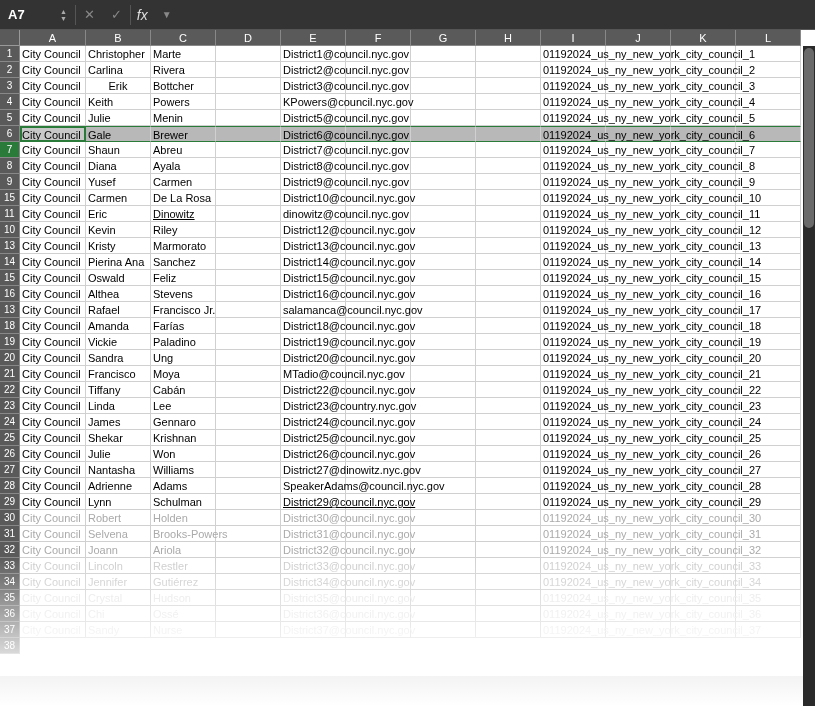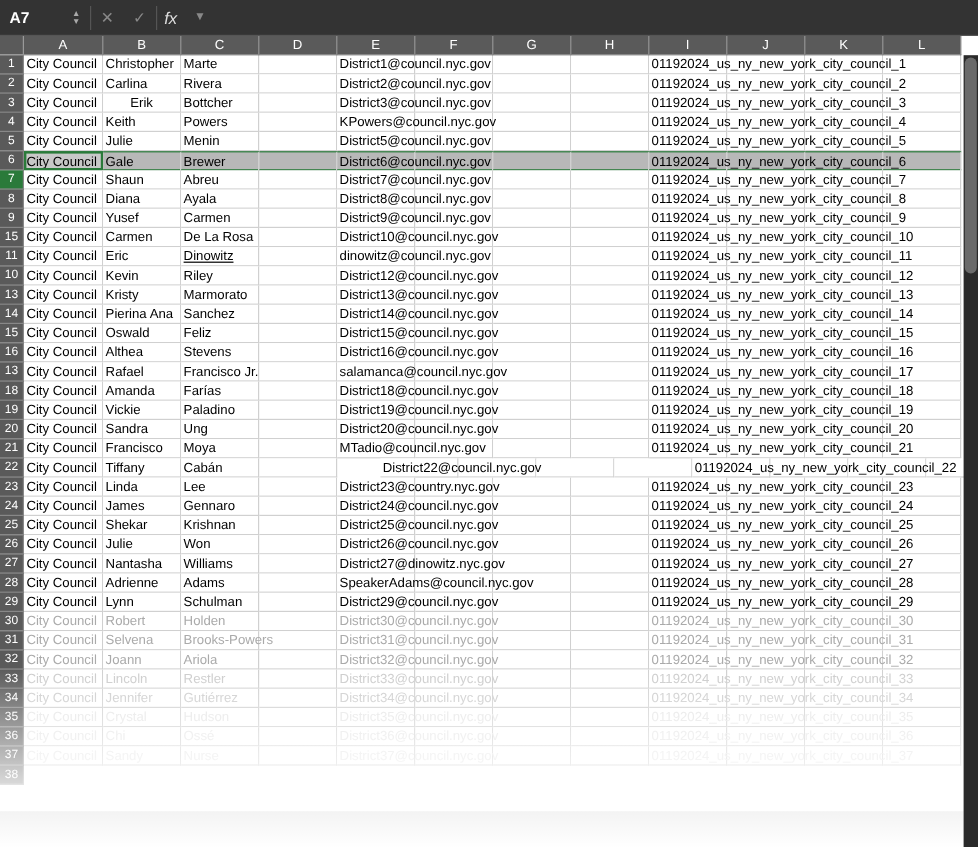--- a/index.html
+++ b/index.html
@@ -535,21 +535,21 @@
         <div class="cell" style="width: 65px; overflow: visible; position: relative; z-index: 1;">01192024_us_ny_new_york_city_council_21</div>
         <div class="cell" style="width: 65px;"></div>
         <div class="cell" style="width: 65px;"></div>
         <div class="cell" style="width: 65px;"></div>
       </div>
       <div class="row">
         <div class="cell" style="width: 66px;">City Council</div>
         <div class="cell" style="width: 65px;">Tiffany</div>
         <div class="cell" style="width: 65px; overflow: visible; position: relative; z-index: 1;">Cabán</div>
         <div class="cell" style="width: 65px;"></div>
-        <div class="cell" style="width: 65px; overflow: visible; position: relative; z-index: 1; margin-left: 36px;">District22@council.nyc.gov</div>
+        <div class="cell" style="width: 65px; overflow: visible; position: relative; z-index: 1;">District22@council.nyc.gov</div>
         <div class="cell" style="width: 65px;"></div>
         <div class="cell" style="width: 65px;"></div>
         <div class="cell" style="width: 65px;"></div>
         <div class="cell" style="width: 65px; overflow: visible; position: relative; z-index: 1;">01192024_us_ny_new_york_city_council_22</div>
         <div class="cell" style="width: 65px;"></div>
         <div class="cell" style="width: 65px;"></div>
         <div class="cell" style="width: 65px;"></div>
       </div>
       <div class="row">
         <div class="cell" style="width: 66px;">City Council</div>
@@ -633,21 +633,21 @@
         <div class="cell" style="width: 65px; overflow: visible; position: relative; z-index: 1;">01192024_us_ny_new_york_city_council_28</div>
         <div class="cell" style="width: 65px;"></div>
         <div class="cell" style="width: 65px;"></div>
         <div class="cell" style="width: 65px;"></div>
       </div>
       <div class="row">
         <div class="cell" style="width: 66px;">City Council</div>
         <div class="cell" style="width: 65px;">Lynn</div>
         <div class="cell" style="width: 65px; overflow: visible; position: relative; z-index: 1;">Schulman</div>
         <div class="cell" style="width: 65px;"></div>
-        <div class="cell" style="width: 65px; overflow: visible; position: relative; z-index: 1;">District29@council.nyc.gov</div>
+        <div class="cell" style="width: 65px; overflow: visible; position: relative; z-index: 1; text-decoration: underline;">District29@council.nyc.gov</div>
         <div class="cell" style="width: 65px;"></div>
         <div class="cell" style="width: 65px;"></div>
         <div class="cell" style="width: 65px;"></div>
         <div class="cell" style="width: 65px; overflow: visible; position: relative; z-index: 1;">01192024_us_ny_new_york_city_council_29</div>
         <div class="cell" style="width: 65px;"></div>
         <div class="cell" style="width: 65px;"></div>
         <div class="cell" style="width: 65px;"></div>
       </div>
       <div class="row faded-row">
         <div class="cell" style="width: 66px;">City Council</div>

